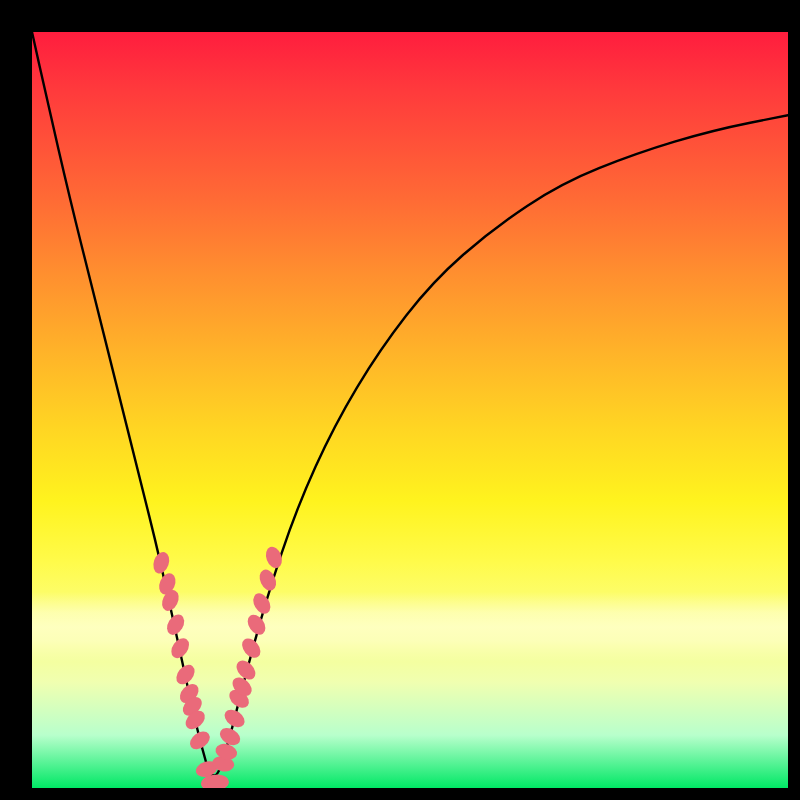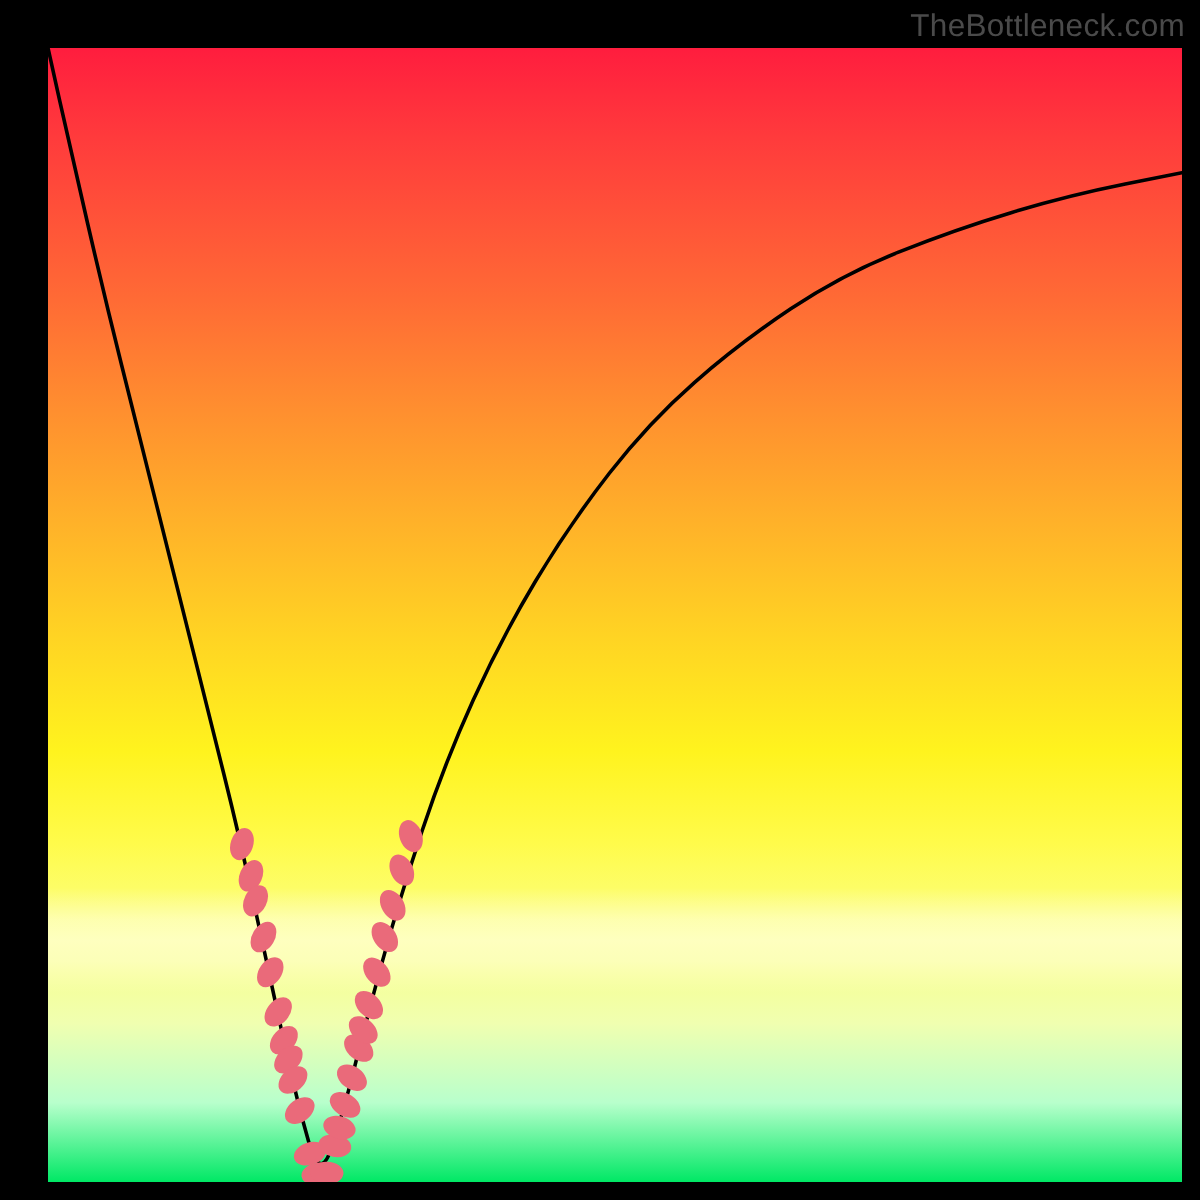--- a/index.html
+++ b/index.html
@@ -110,14 +110,13 @@
           <ellipse cx="210.17" cy="654.70" rx="11" ry="7.5" transform="rotate(42.0 210.17 654.70)" fill="#ea6a7a" stroke="#d85868" stroke-width="0"></ellipse>
           <ellipse cx="213.95" cy="638.06" rx="11" ry="7.5" transform="rotate(45.3 213.95 638.06)" fill="#ea6a7a" stroke="#d85868" stroke-width="0"></ellipse>
           <ellipse cx="219.24" cy="616.14" rx="11" ry="7.5" transform="rotate(50.0 219.24 616.14)" fill="#ea6a7a" stroke="#d85868" stroke-width="0"></ellipse>
           <ellipse cx="224.53" cy="592.70" rx="11" ry="7.5" transform="rotate(54.7 224.53 592.70)" fill="#ea6a7a" stroke="#d85868" stroke-width="0"></ellipse>
           <ellipse cx="229.82" cy="571.54" rx="11" ry="7.5" transform="rotate(59.3 229.82 571.54)" fill="#ea6a7a" stroke="#d85868" stroke-width="0"></ellipse>
           <ellipse cx="235.87" cy="548.10" rx="11" ry="7.5" transform="rotate(64.7 235.87 548.10)" fill="#ea6a7a" stroke="#d85868" stroke-width="0"></ellipse>
           <ellipse cx="241.92" cy="525.42" rx="11" ry="7.5" transform="rotate(70.0 241.92 525.42)" fill="#ea6a7a" stroke="#d85868" stroke-width="0"></ellipse>
         </g>
       </svg>
   </div>
-  <div class="watermark">TheBottleneck.com</div>
 </div>
 
 </body></html>

